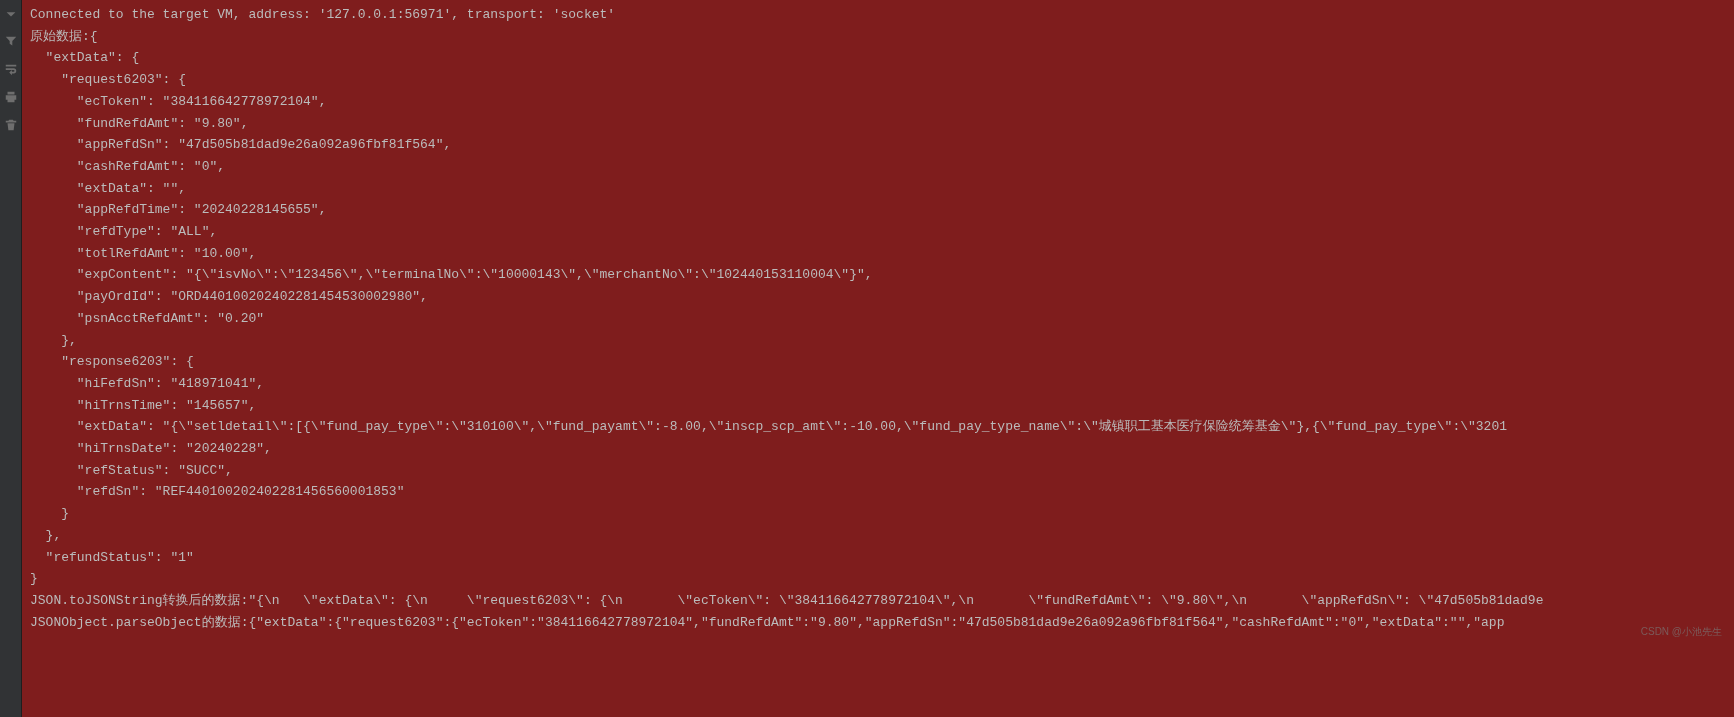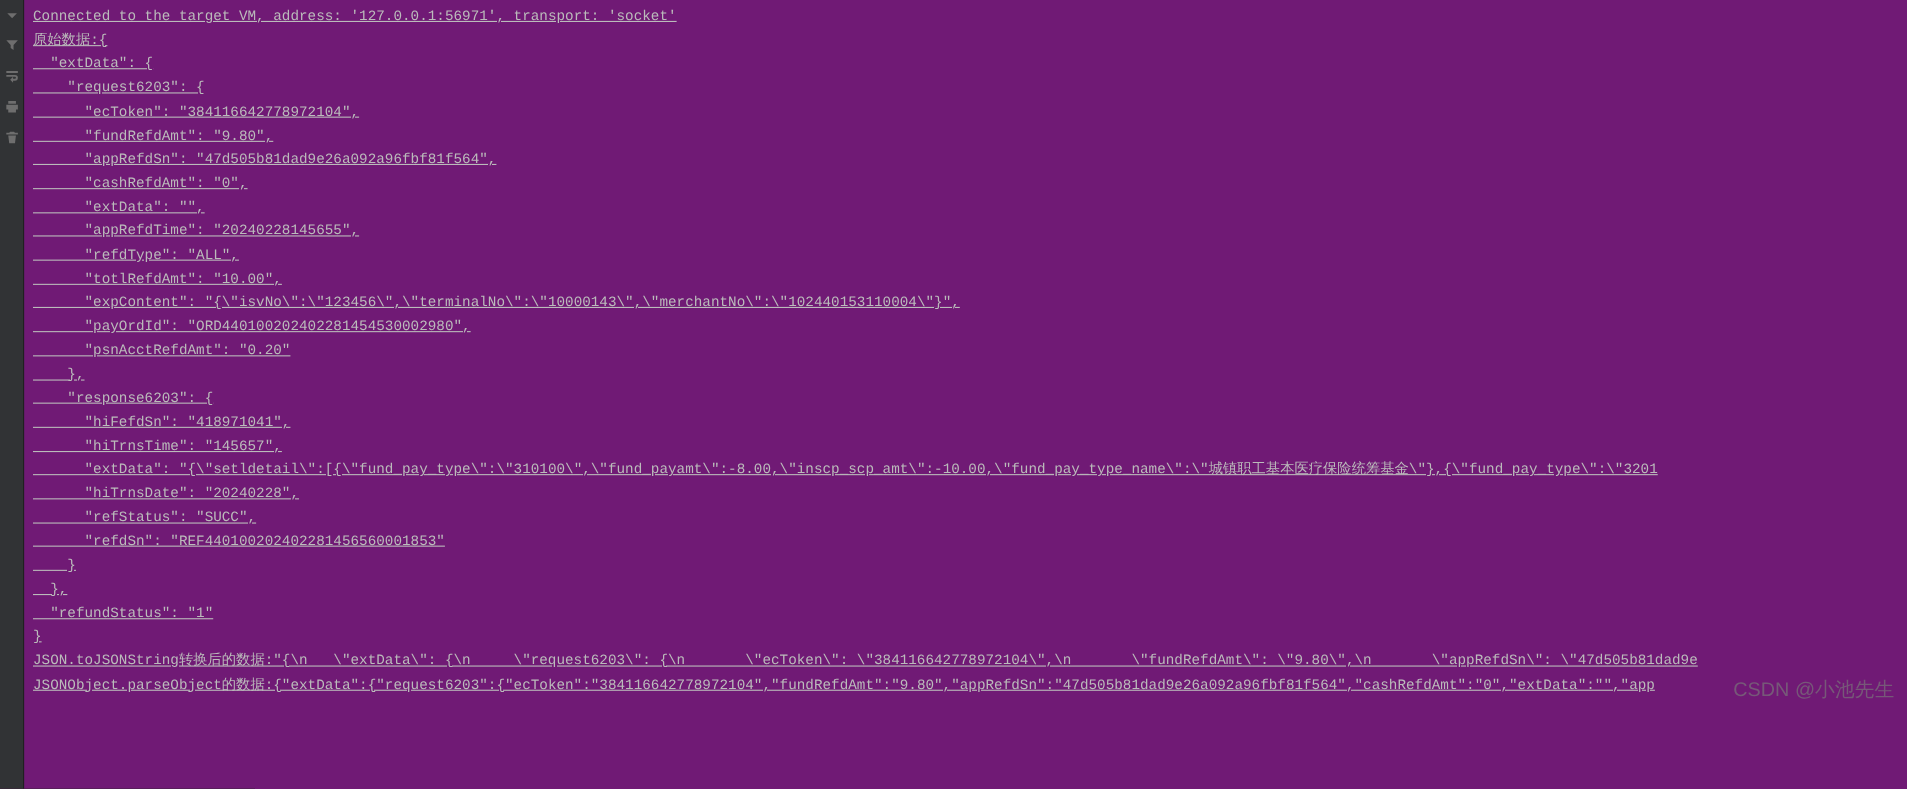--- a/index.html
+++ b/index.html
@@ -37,36 +37,35 @@
       cursor: pointer;
       font-size: 12px;
     }
     .gutter-icon svg {
       width: 14px;
       height: 14px;
       fill: #6e6e6e;
     }
     .console {
       flex: 1;
-      background-color: #701a75;
+      background-color: #7f1d1d;
       padding: 4px 8px;
       line-height: 21.7px;
       white-space: pre;
       overflow: hidden;
-      text-decoration: underline;
     }
     .line {
       color: #bbbbbb;
     }
     .watermark {
       position: absolute;
       bottom: 78px;
       right: 12px;
       color: #7a7a7a;
-      font-size: 18px;
+      font-size: 10px;
       font-family: sans-serif;
       opacity: 0.65;
     }
   </style>
 </head>
 <body>
 
 <div class="gutter">
   <div class="gutter-icon">
     <svg viewBox="0 0 16 16">

